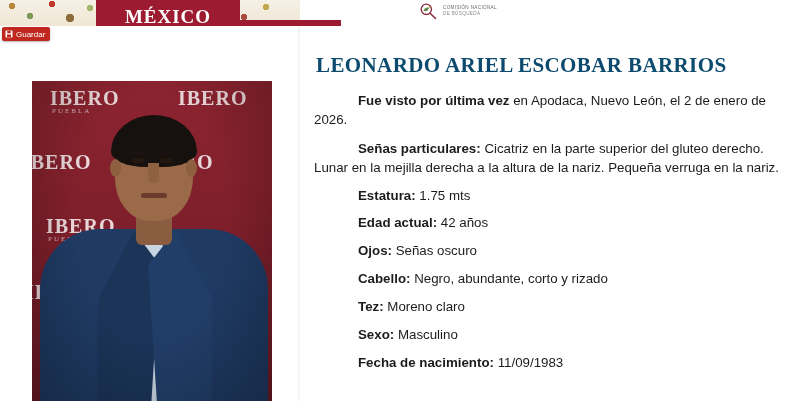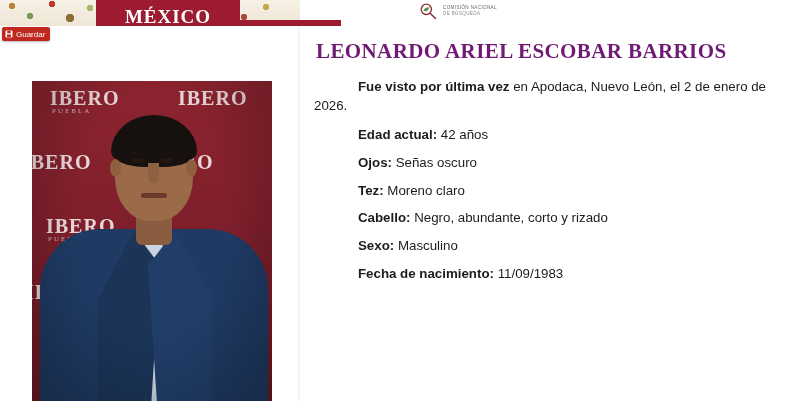--- a/index.html
+++ b/index.html
@@ -276,23 +276,23 @@
     position: absolute;
     left: 300px; top: 26px;
     width: 500px; height: 375px;
     background: #ffffff;
     padding: 12px 14px 0 14px;
   }
   .name {
     font-family: "Liberation Serif", serif;
     font-size: 21px;
     font-weight: bold;
-    color: #701a75;
+    color: #0c4a6e;
     letter-spacing: .4px;
-    margin: 1px 0 14px 2px;
+    margin: 15px 0 14px 2px;
     white-space: nowrap;
   }
   .line {
     font-size: 13.3px;
     line-height: 1.42;
     color: #1c1c1c;
     margin-bottom: 9px;
   }
   .line b { font-weight: bold; }
   .line.tight { margin-bottom: 10px; }
@@ -403,36 +403,42 @@
   <div class="edge-shadow"></div>
 
   <div class="info">
 
     <div class="name">LEONARDO ARIEL ESCOBAR BARRIOS</div>
 
     <div class="line tight">
       <b class="lbl">Fue visto por última vez</b><span> en Apodaca, Nuevo León, el 2 de enero de 2026.</span>
     </div>
 
-
+    <div class="line">
+      <b class="lbl">Señas particulares:</b><span> Cicatriz en la parte superior del gluteo derecho. Lunar en la mejilla derecha a la altura de la nariz.  Pequeña verruga en la nariz.</span>
+    </div>
+
+    <div class="line">
+      <b class="lbl">Estatura:</b><span> 1.75 mts</span>
+    </div>
 
     <div class="line">
       <b class="lbl">Edad actual:</b><span>  42 años</span>
     </div>
 
     <div class="line">
       <b class="lbl">Ojos:</b><span> Señas oscuro</span>
     </div>
 
     <div class="line">
+      <b class="lbl">Cabello:</b><span> Negro, abundante, corto y rizado</span>
+    </div>
+
+    <div class="line">
       <b class="lbl">Tez:</b><span> Moreno claro</span>
-    </div>
-
-    <div class="line">
-      <b class="lbl">Cabello:</b><span> Negro, abundante, corto y rizado</span>
     </div>
 
     <div class="line">
       <b class="lbl">Sexo:</b><span> Masculino</span>
     </div>
 
     <div class="line">
       <b class="lbl">Fecha de nacimiento:</b><span> 11/09/1983</span>
     </div>
 

